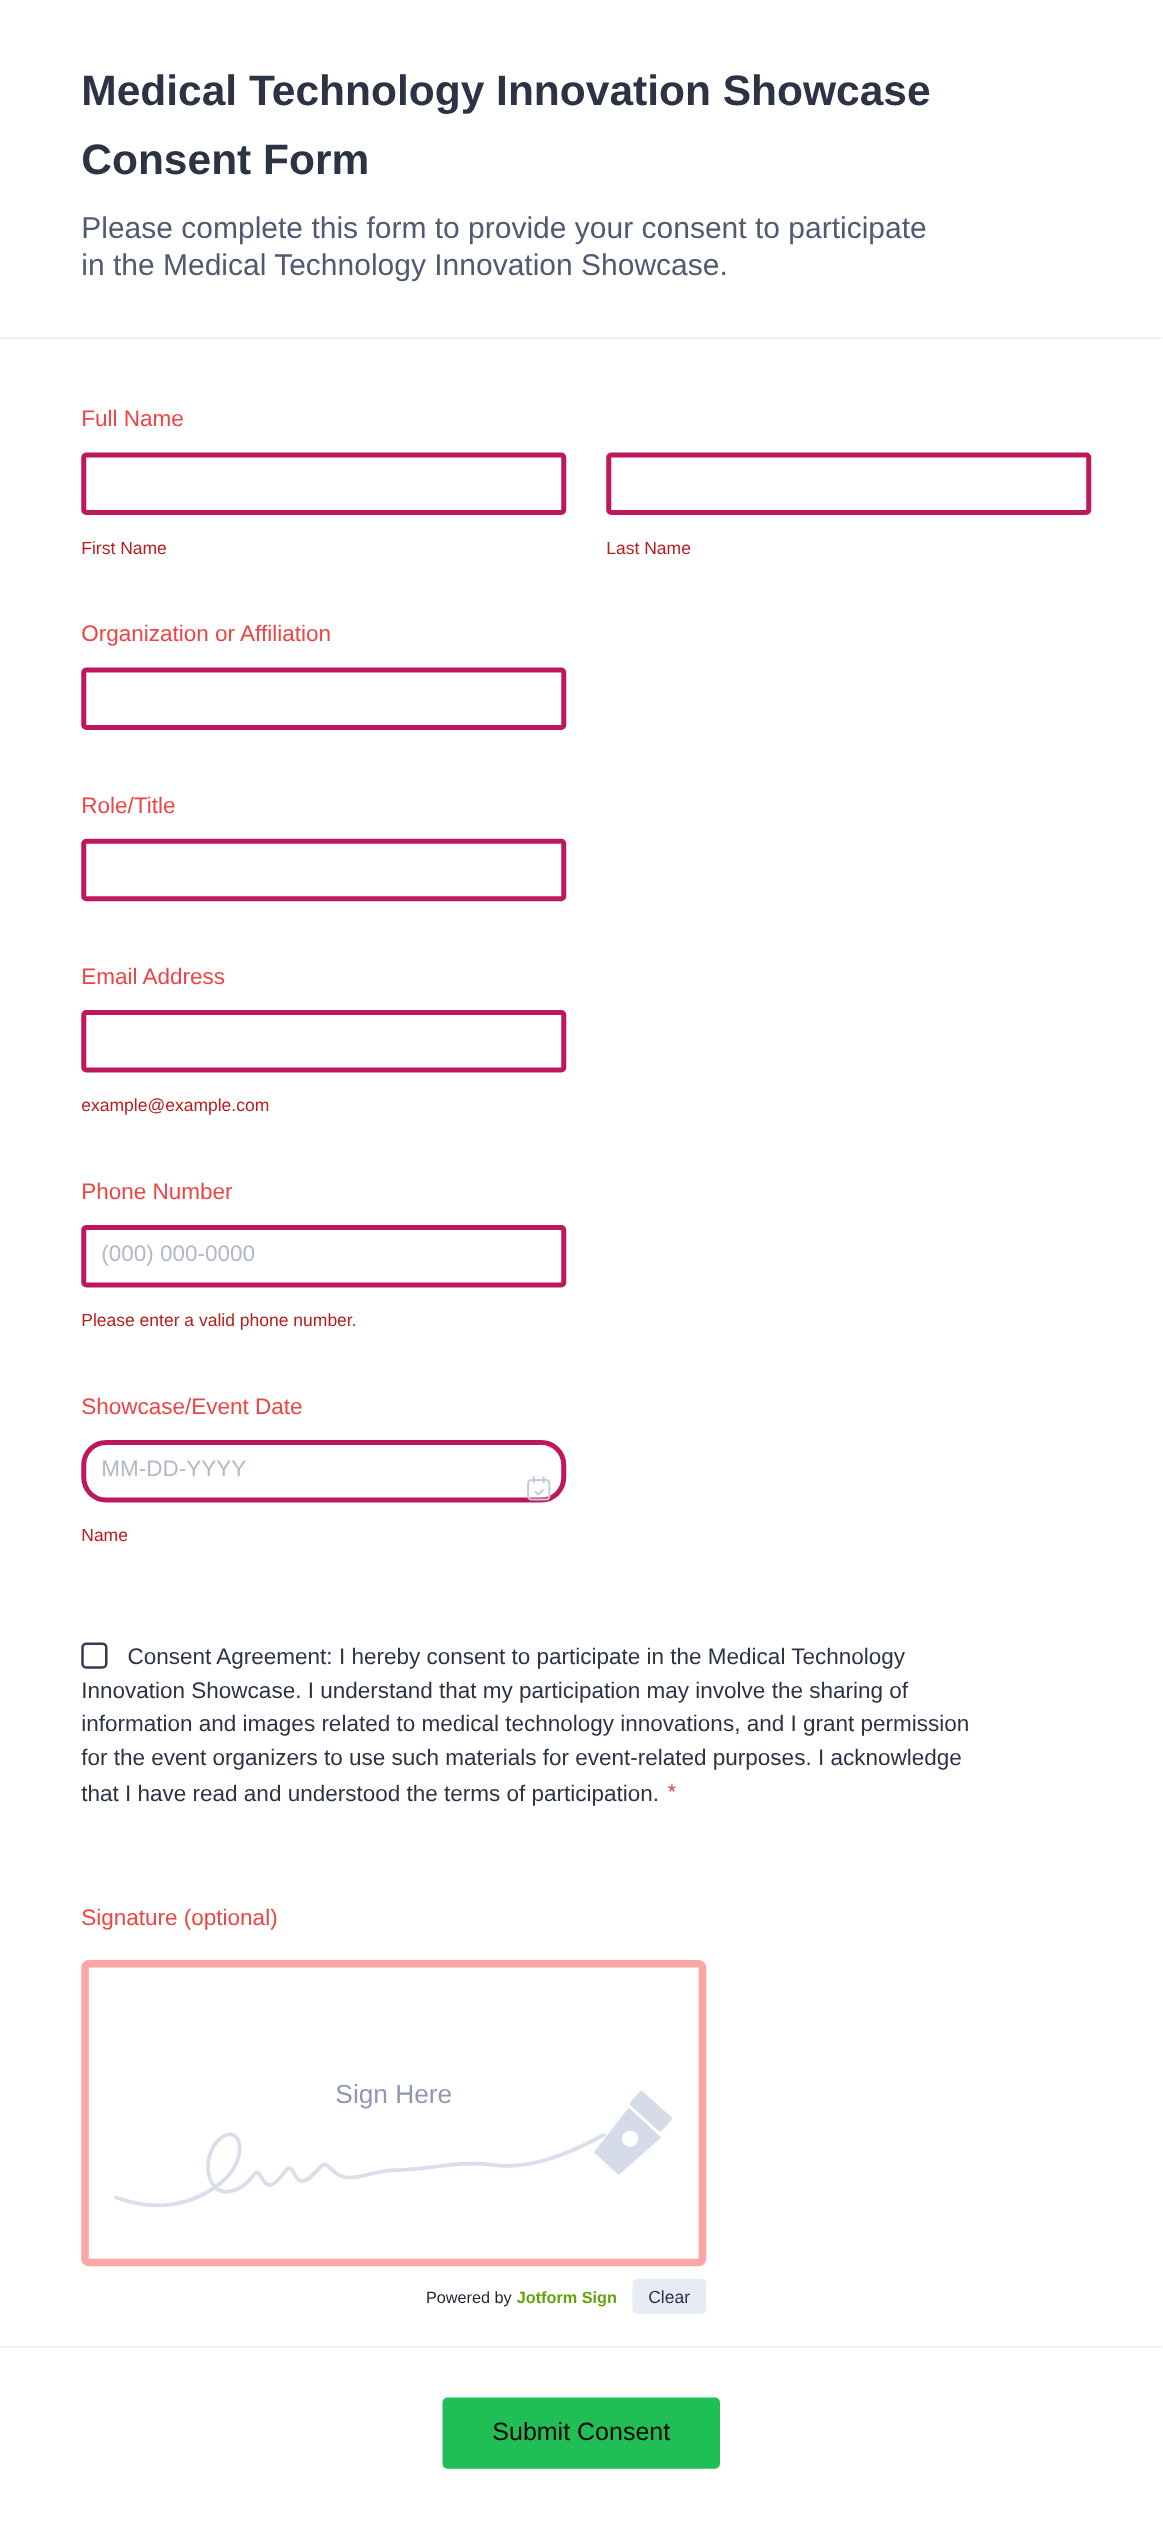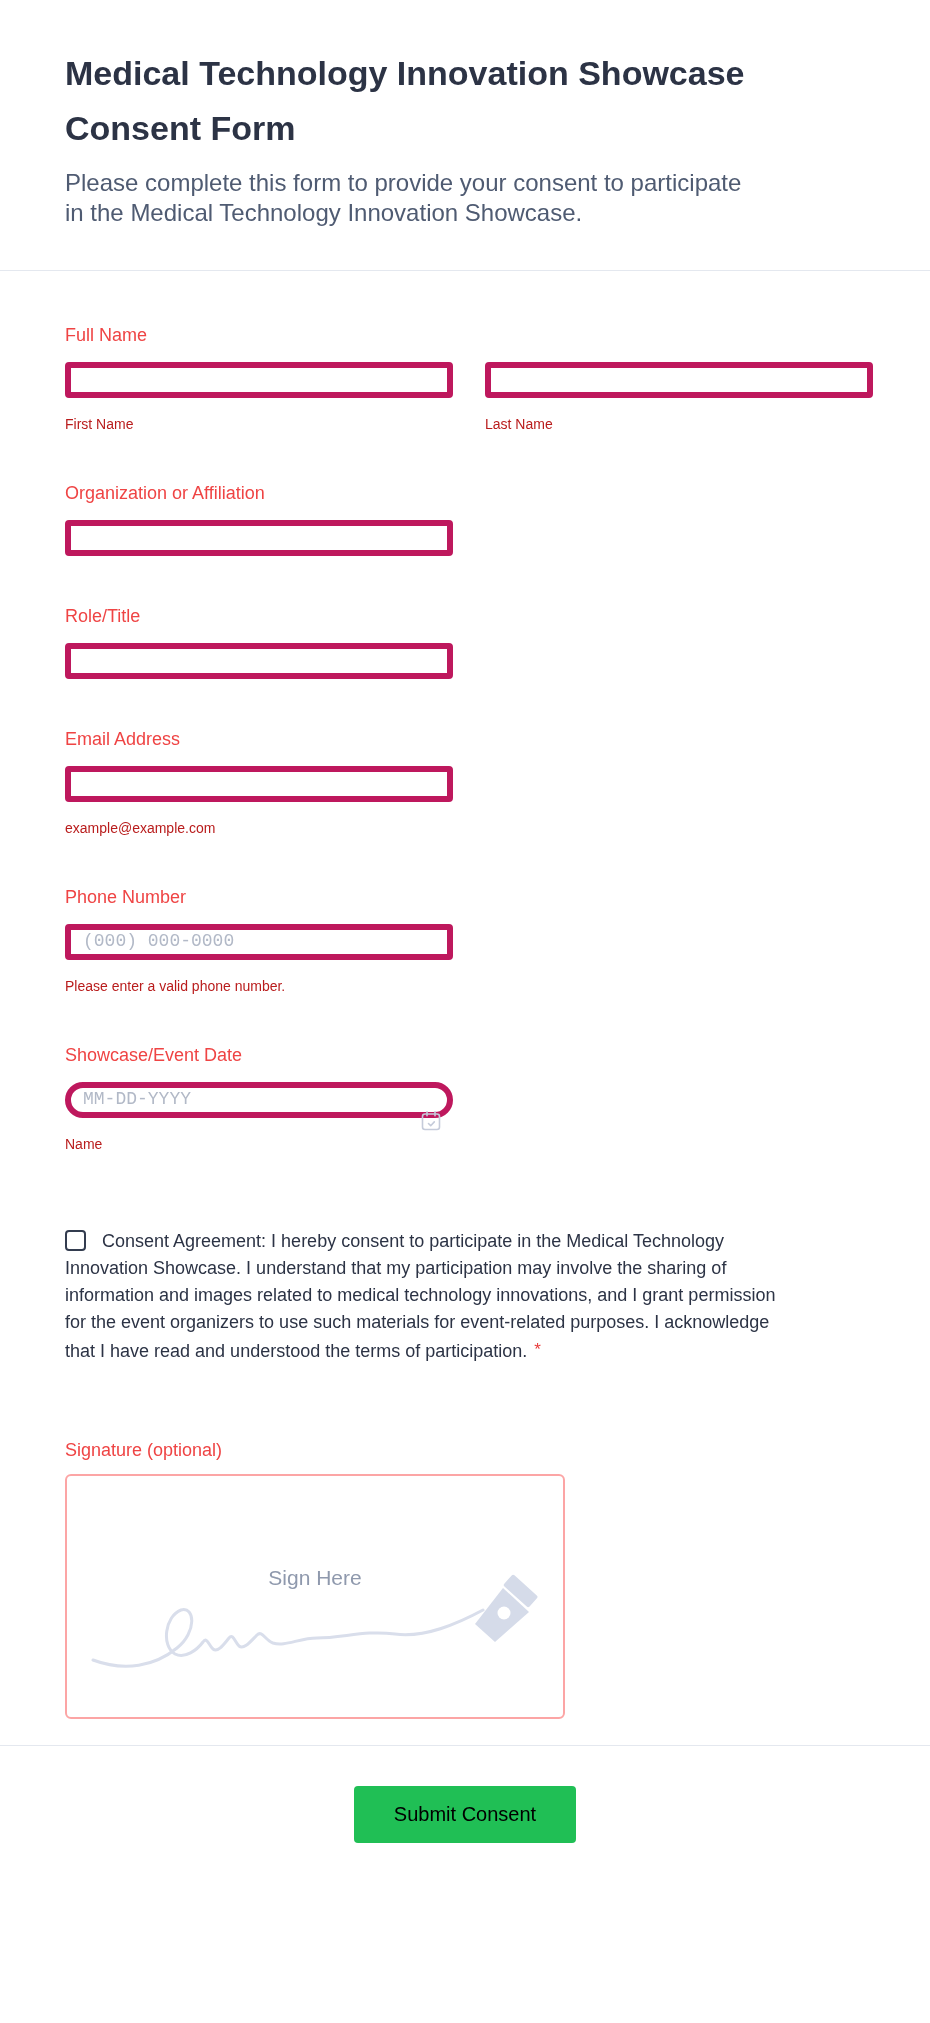--- a/index.html
+++ b/index.html
@@ -37,26 +37,26 @@
     display: block;
     font-size: 18px;
     line-height: 24px;
     font-weight: 500;
     color: #ef4444;
   }
   input[type="text"] {
     display: block;
     margin-top: 15px;
     width: 388px;
-    height: 36px;
-    border: 6px solid #be185d;
+    height: 50px;
+    border: 4px solid #be185d;
     border-radius: 4px;
     padding: 0 12px;
     font-size: 16px;
-    font-family: Liberation Mono, monospace;
+    font-family: Liberation Sans, sans-serif;
     color: #2c3345;
     background: #fff;
     outline: none;
   }
   input::placeholder { color: #b2b9c7; font-size: 18px; }
   .sublabel {
     margin-top: 17px;
     font-size: 14px;
     line-height: 18px;
     color: #b91c1c;
@@ -96,24 +96,24 @@
     background: #fff;
     vertical-align: -4px;
     margin-right: 16px;
     cursor: pointer;
   }
   .req { color: #e83a3a; margin-left: 7px; font-size: 17px; vertical-align: 2px; }
 
   
   .sig-group { margin-top: 73px; }
   .sig-box {
-    margin-top: 12px;
+    margin-top: 22px;
     width: 500px;
     height: 245px;
-    border: 2px solid #fca5a5;
+    border: 6px solid #fca5a5;
     border-radius: 6px;
     background: #fff;
     position: relative;
     cursor: crosshair;
   }
   .sig-inner {
     position: absolute;
     left: 50%;
     top: 86px;
     transform: translateX(-50%);
@@ -251,20 +251,25 @@
 
             <g fill="#d5dbe9">
               <path d="M390 62 L418 26 L444 50 L410 80 Z"></path>
               <rect x="428" y="12" width="34" height="15" rx="2" transform="rotate(42 428 12)"></rect>
             </g>
             <circle cx="419" cy="51" r="6.5" fill="#ffffff"></circle>
           </svg>
         </span>
       </div>
     </div>
+    <div class="sig-row">
+      <span>Powered by</span>
+      <span class="brand">Jotform Sign</span>
+      <button class="clear-btn">Clear</button>
+    </div>
   </div>
 
 </div>
 
 <hr class="divider footer-divider">
 
 <div class="submit-wrap">
   <button class="submit-btn">Submit Consent</button>
 </div>
 

